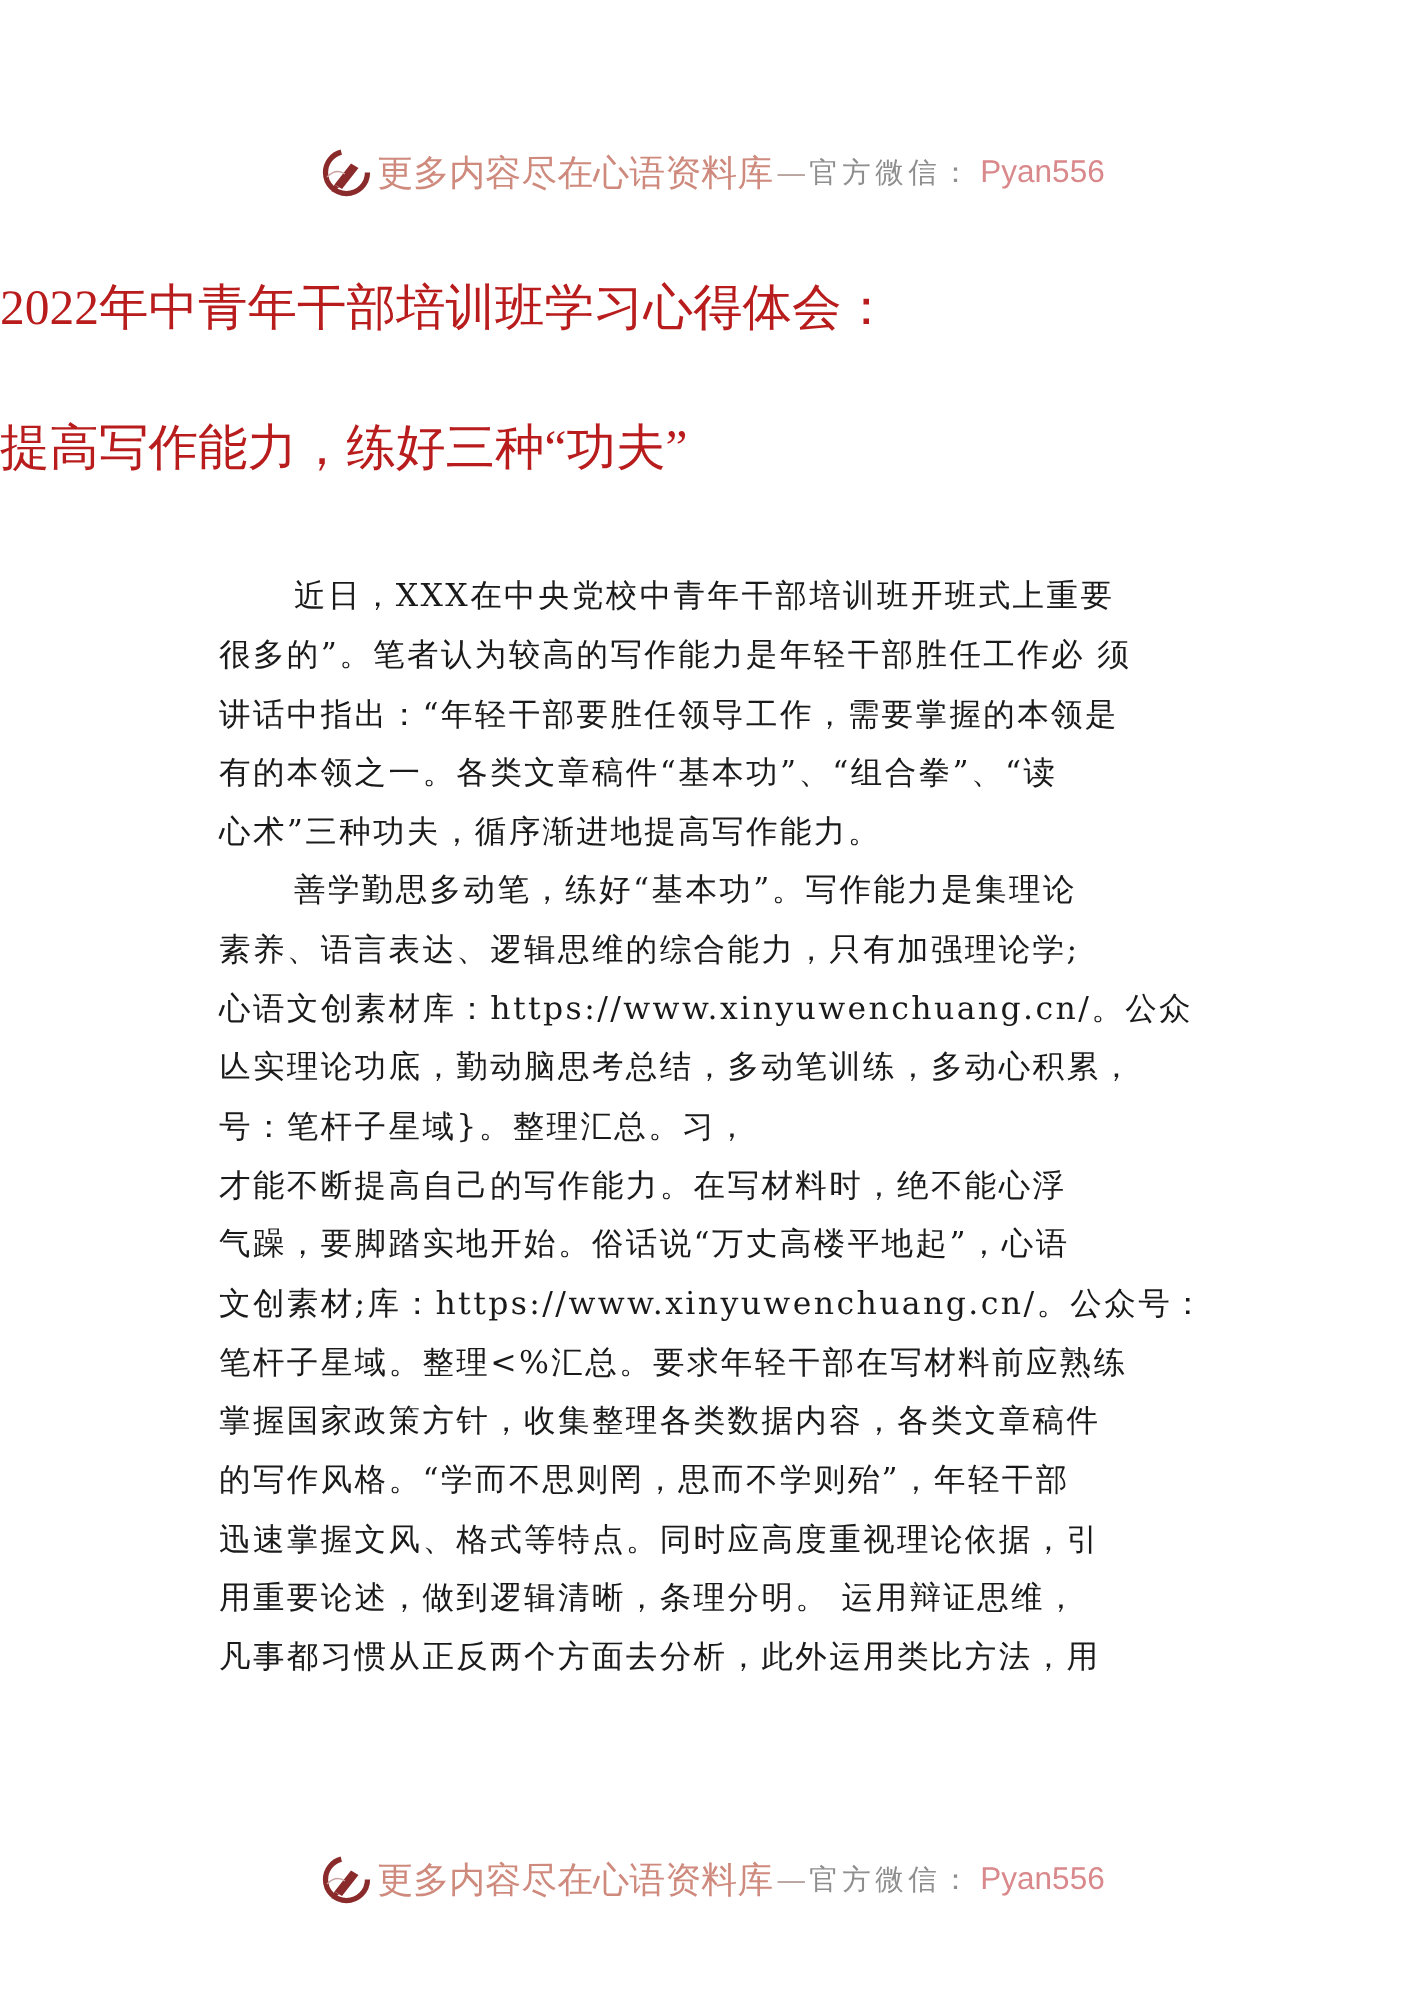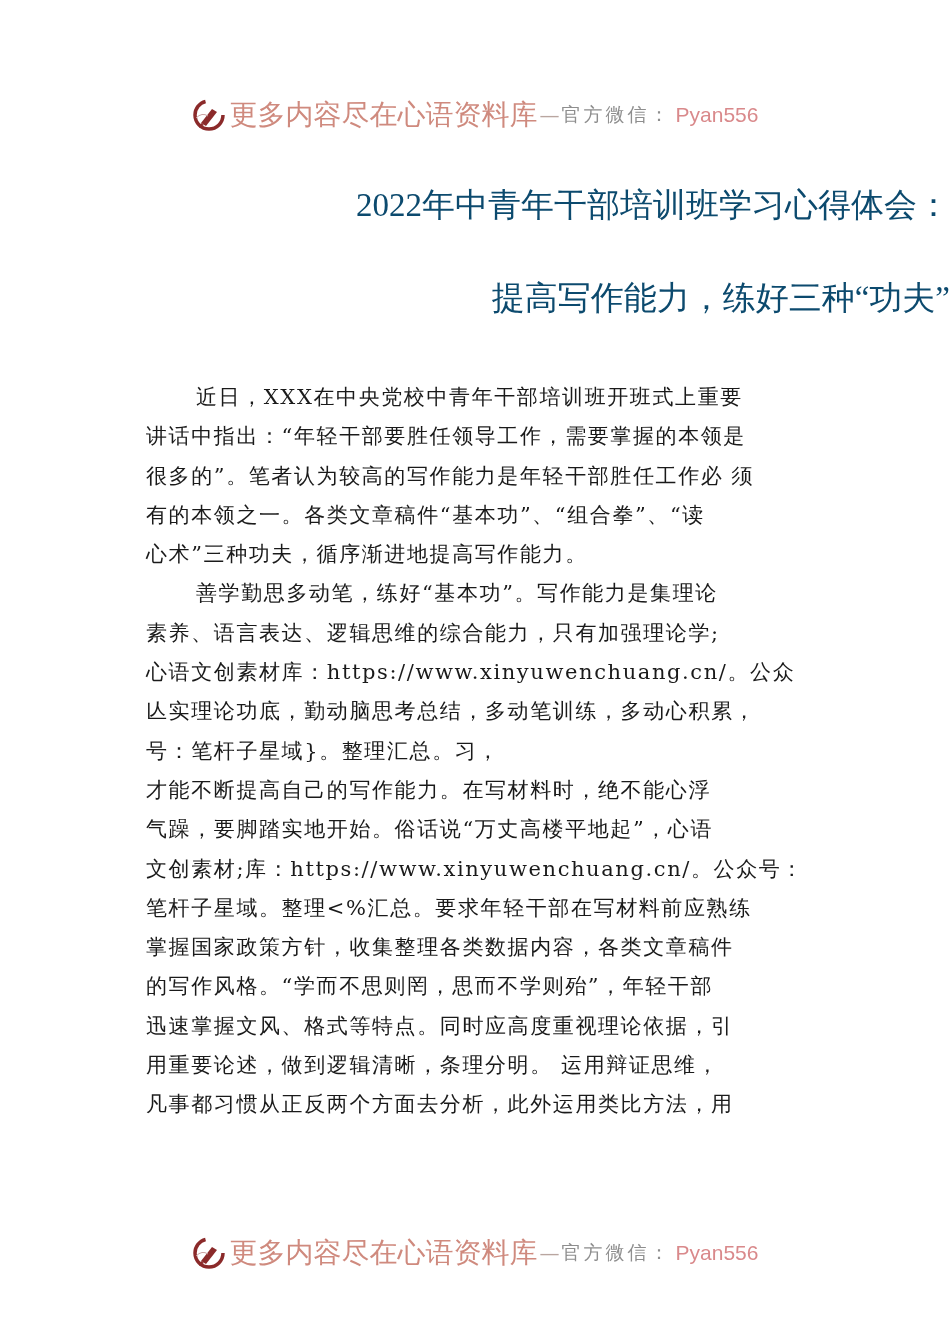--- a/index.html
+++ b/index.html
@@ -27,21 +27,21 @@
     .banner.top { top: 95px; }
     .banner.bottom { top: 1233px; }
     .banner .logo {
       width: 34px;
       height: 34px;
       margin-right: 4px;
       display: inline-block;
     }
     .banner .accent {
       font-family: "DejaVu Serif", "Liberation Serif", serif;
-      font-size: 28px;
+      font-size: 24px;
       color: #cf8a7e;
       letter-spacing: 0px;
     }
     .banner .dash {
       font-size: 20px;
       color: #b9a6a0;
       margin: 0 2px;
     }
     .banner .official {
       font-family: "DejaVu Sans", "Liberation Sans", sans-serif;
@@ -52,24 +52,24 @@
     .banner .wx {
       font-family: "Liberation Sans", "DejaVu Sans", sans-serif;
       font-size: 21px;
       color: #d9898b;
       margin-left: 4px;
     }
     .title {
       position: absolute;
       left: 0;
       width: 950px;
-      text-align: right;
+      text-align: left;
       font-family: "Liberation Serif", "DejaVu Serif", serif;
       font-size: 33px;
-      color: #0c4a6e;
+      color: #b91c1c;
       letter-spacing: 0px;
     }
     .title.line1 { top: 183px; }
     .title.line2 { top: 276px; }
     .body-text {
       position: absolute;
       left: 146px;
       top: 378px;
       width: 670px;
       font-family: "DejaVu Serif", "Liberation Serif", serif;
@@ -100,22 +100,22 @@
   <span class="dash">—</span>
   <span class="official">官方微信：</span>
   <span class="wx">Pyan556</span>
 </div>
 
 <div class="title line1">2022年中青年干部培训班学习心得体会：</div>
 <div class="title line2">提高写作能力，练好三种“功夫”</div>
 
 <div class="body-text">
   <span class="ln indent">近日，XXX在中央党校中青年干部培训班开班式上重要</span>
+  <span class="ln">很多的”。笔者认为较高的写作能力是年轻干部胜任工作必 须</span>
   <span class="ln">讲话中指出：“年轻干部要胜任领导工作，需要掌握的本领是</span>
-  <span class="ln">很多的”。笔者认为较高的写作能力是年轻干部胜任工作必 须</span>
   <span class="ln">有的本领之一。各类文章稿件“基本功”、“组合拳”、“读</span>
   <span class="ln">心术”三种功夫，循序渐进地提高写作能力。</span>
   <span class="ln indent">善学勤思多动笔，练好“基本功”。写作能力是集理论</span>
   <span class="ln">素养、语言表达、逻辑思维的综合能力，只有加强理论学;</span>
   <span class="ln">心语文创素材库：https://www.xinyuwenchuang.cn/。公众</span>
   <span class="ln">亾实理论功底，勤动脑思考总结，多动笔训练，多动心积累，</span>
   <span class="ln">号：笔杆子星域}。整理汇总。习，</span>
   <span class="ln"> 才能不断提高自己的写作能力。在写材料时，绝不能心浮</span>
   <span class="ln">气躁，要脚踏实地开始。俗话说“万丈高楼平地起”，心语</span>
   <span class="ln">文创素材;库：https://www.xinyuwenchuang.cn/。公众号：</span>

